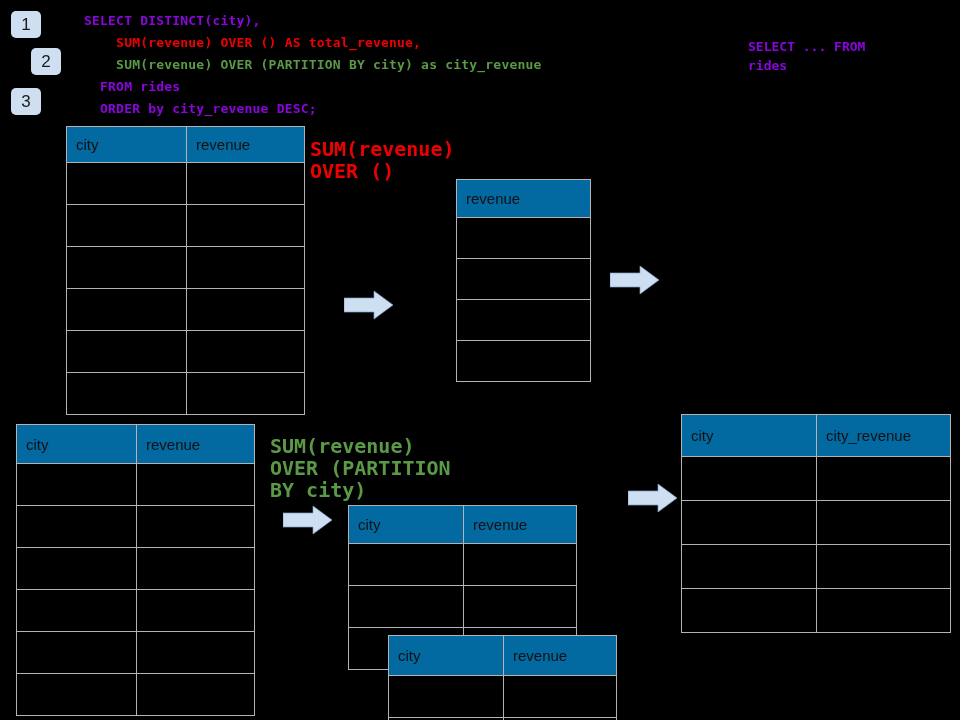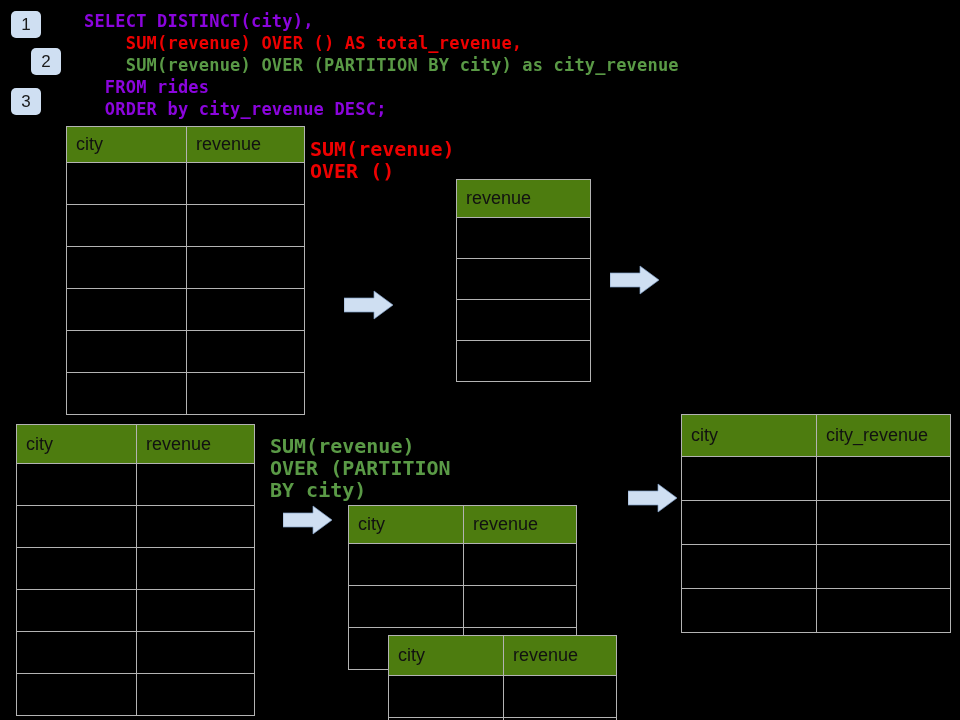--- a/index.html
+++ b/index.html
@@ -36,21 +36,21 @@
     text-align: center;
   }
   #badge-1 { left: 11px; top: 11px; }
   #badge-2 { left: 31px; top: 48px; }
   #badge-3 { left: 11px; top: 88px; }
 
   
   .code {
     position: absolute;
     font-family: "DejaVu Sans Mono", "Liberation Mono", monospace;
-    font-size: 17px;
+    font-size: 13px;
     line-height: 22px;
     white-space: pre;
     font-weight: bold;
     letter-spacing: 0.2px;
   }
   #sql-block { left: 84px; top: 10px; }
   .c-purple { color: #8b05dd; }
   .c-red    { color: #ee0000; }
   .c-green  { color: #5a9a46; }
 
@@ -86,25 +86,25 @@
     background: #000000;
     box-sizing: border-box;
   }
   .tbl td, .tbl th {
     border: 1px solid #b3b3b3;
     padding: 0;
     box-sizing: border-box;
     background: #000000;
   }
   .tbl th {
-    background: #4d7c0f;
+    background: #0369a1;
     color: #111111;
     font-family: "Liberation Sans", sans-serif;
     font-weight: normal;
-    font-size: 18px;
+    font-size: 15px;
     text-align: left;
     padding: 0 0 0 9px;
   }
 
   
   #table-rides-top  { left: 66px;  top: 126px; width: 239px; }
   #table-rides-top th { height: 36px; }
   #table-rides-top td { height: 42px; }
   #table-rides-top .col-a { width: 120px; }
 
@@ -149,20 +149,22 @@
   <div class="badge" id="badge-1">1</div>
   <div class="badge" id="badge-2">2</div>
   <div class="badge" id="badge-3">3</div>
 
   <div class="code" id="sql-block"><span class="c-purple">SELECT DISTINCT(city),</span>
 <span class="c-red">    SUM(revenue) OVER () AS total_revenue,</span>
 <span class="c-green">    SUM(revenue) OVER (PARTITION BY city) as city_revenue</span>
 <span class="c-purple">  FROM rides</span>
 <span class="c-purple">  ORDER by city_revenue DESC;</span></div>
 
+  <div id="note-select-from">SELECT ... FROM
+rides</div>
 
   <div class="annot" id="annot-over-empty">SUM(revenue)
 OVER ()</div>
 
   <div class="annot" id="annot-partition-city">SUM(revenue)
 OVER (PARTITION
 BY city)</div>
 
   <table class="tbl" id="table-rides-top">
     <colgroup>

